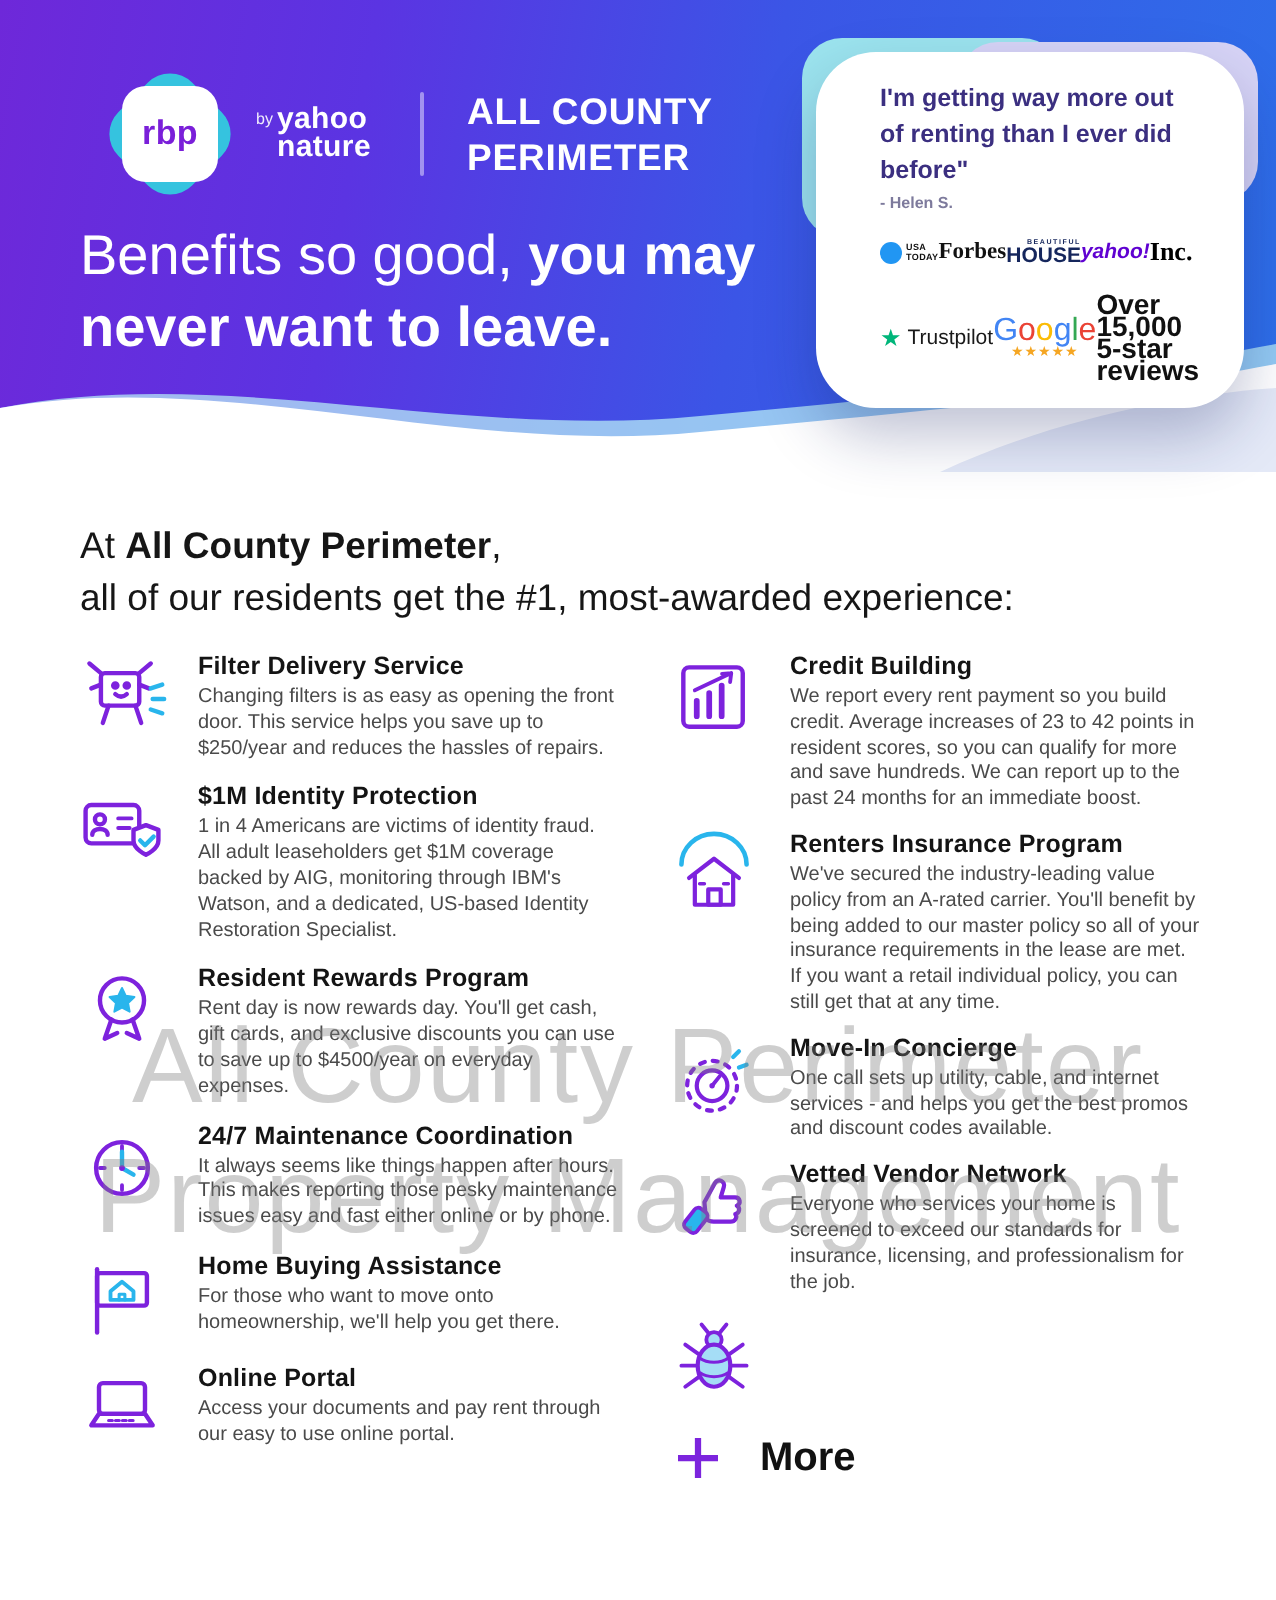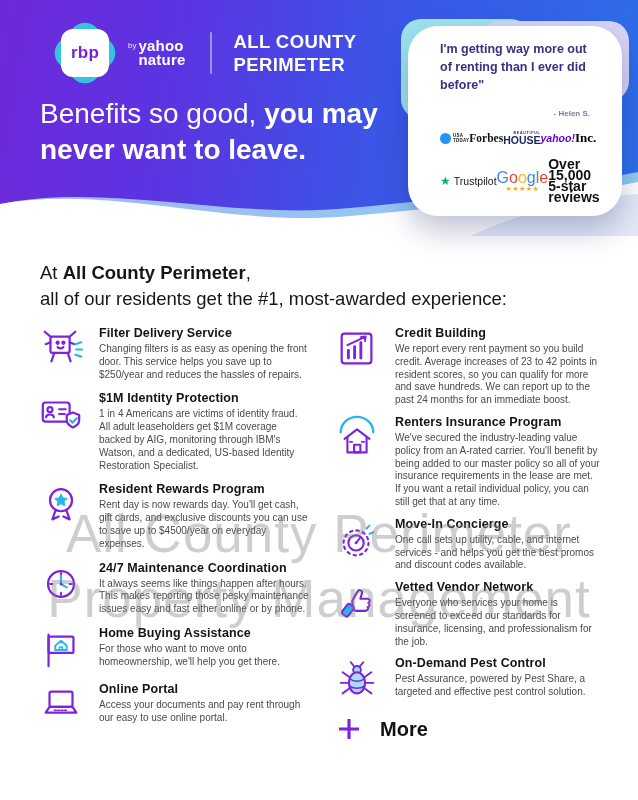--- a/index.html
+++ b/index.html
@@ -1,21 +1,21 @@
 <!DOCTYPE html>
 <html><head>
 <meta charset="utf-8">
 <style>
   * { margin:0; padding:0; box-sizing:border-box; }
   body { background:#888; font-family:"Liberation Sans", sans-serif; }
   .page { width:638px; height:800px; position:relative; overflow:hidden; background:#fff; margin:0 auto; }
 
   
   .hero { position:relative; height:236px; background:linear-gradient(100deg,#6e28d9 0%,#5b34e2 28%,#3b55e6 58%,#2d6fe9 100%); }
-  .brand-row { display:flex; align-items:center; padding:22px 0 0 54px; }
+  .brand-row { display:flex; align-items:center; padding:36px 0 0 54px; }
   .rbp-badge { position:relative; width:62px; height:62px; flex:0 0 62px; }
   .rbp-diamond { position:absolute; inset:5px; background:#35c3df; border-radius:30%; transform:rotate(45deg); }
   .rbp-card { position:absolute; inset:7px; background:#fff; border-radius:12px; display:flex; align-items:center; justify-content:center; }
   .rbp-card span { color:#7a1fd9; font-weight:800; font-size:17px; letter-spacing:.2px; }
   .byline { margin-left:12px; color:#fff; line-height:14px; }
   .byline .by { font-size:8px; vertical-align:top; opacity:.9; margin-right:2px; }
   .byline .brand { display:inline-block; font-weight:800; font-size:15px; letter-spacing:.2px; }
   .brand div { line-height:14px; }
   .brand-divider { width:2px; height:42px; background:rgba(255,255,255,.45); border-radius:1px; margin:0 22px 0 24px; }
   .company-name { color:#fff; font-weight:800; font-size:18.5px; line-height:23px; letter-spacing:.4px; }
@@ -23,21 +23,21 @@
   .hero-heading .light { font-weight:400; }
   .hero-heading .bold { font-weight:800; }
   .wave-svg { position:absolute; left:0; bottom:0; width:638px; height:72px; display:block; }
 
   
   .t-card-wrap { position:absolute; top:26px; right:16px; width:214px; z-index:10; }
   .accent-teal { position:absolute; left:-7px; top:-7px; width:130px; height:100px; background:#9ce4ee; border-radius:20px; }
   .accent-lav { position:absolute; right:-7px; top:-5px; width:150px; height:80px; background:#d7d4f6; border-radius:20px; }
   .t-card { position:relative; background:#fff; border-radius:30px; padding:14px 32px 13px; box-shadow:0 14px 30px rgba(25,35,100,.28); }
   .quote { color:#3b2f80; font-weight:700; font-size:12.5px; line-height:1.45; }
-  .attribution { text-align:right; color:#7d7a9c; font-weight:700; font-size:8px; margin-top:15px; }
+  .attribution { text-align:left; color:#7d7a9c; font-weight:700; font-size:8px; margin-top:3px; }
   .media-row { margin-top:12px; display:flex; align-items:center; justify-content:space-between; }
   .usat { display:flex; align-items:center; gap:2px; }
   .usat-dot { width:11px; height:11px; border-radius:50%; background:#2196f3; }
   .usat-text { font-size:4.5px; font-weight:800; color:#111; line-height:5px; letter-spacing:.2px; }
   .forbes { font-family:"Liberation Serif", serif; font-weight:700; font-size:11.5px; color:#111; }
   .house { text-align:right; color:#15265c; }
   .house .hb-small { font-size:3.5px; font-weight:700; letter-spacing:.8px; line-height:4px; }
   .house .hb-main { font-size:10.5px; font-weight:800; line-height:11px; }
   .yahoo { font-size:10.5px; font-weight:800; font-style:italic; color:#5f01d1; }
   .inc { font-family:"Liberation Serif", serif; font-weight:800; font-size:13px; color:#000; }
@@ -340,24 +340,20 @@
               <g fill="none" stroke="#7d22dd" stroke-width="2" stroke-linecap="round">
                 <path d="M21.5 11.5 l-4 -5 M26.5 11.5 l4 -5 M16 22 l-7 -5 M15.5 28 H7 M16 34 l-7 5 M32 22 l7 -5 M32.5 28 H41 M32 34 l7 5"></path>
               </g>
               <circle cx="24" cy="14.5" r="4" fill="#a5ddf6" stroke="#7d22dd" stroke-width="2"></circle>
               <ellipse cx="24" cy="28" rx="8.5" ry="11" fill="#a5ddf6" stroke="#7d22dd" stroke-width="2.2"></ellipse>
               <g fill="none" stroke="#7d22dd" stroke-width="1.6">
                 <path d="M16.5 24 c4 3 11 3 15 0 M16.5 31.5 c4 3 11 3 15 0"></path>
               </g>
             </svg>
         </div>
-        <div class="benefit-text">
-          <div class="benefit-title">On-Demand Pest Control</div>
-          <div class="benefit-desc">Pest Assurance, powered by Pest Share, a targeted and effective pest control solution.</div>
-        </div>
       </div>
 
       <div class="more-row">
         <svg viewBox="0 0 48 48">
             <path d="M24 8 V40 M8 24 H40" fill="none" stroke="#7c24dd" stroke-width="5"></path>
           </svg>
         <span class="more-label">More</span>
       </div>
 
     </div>

